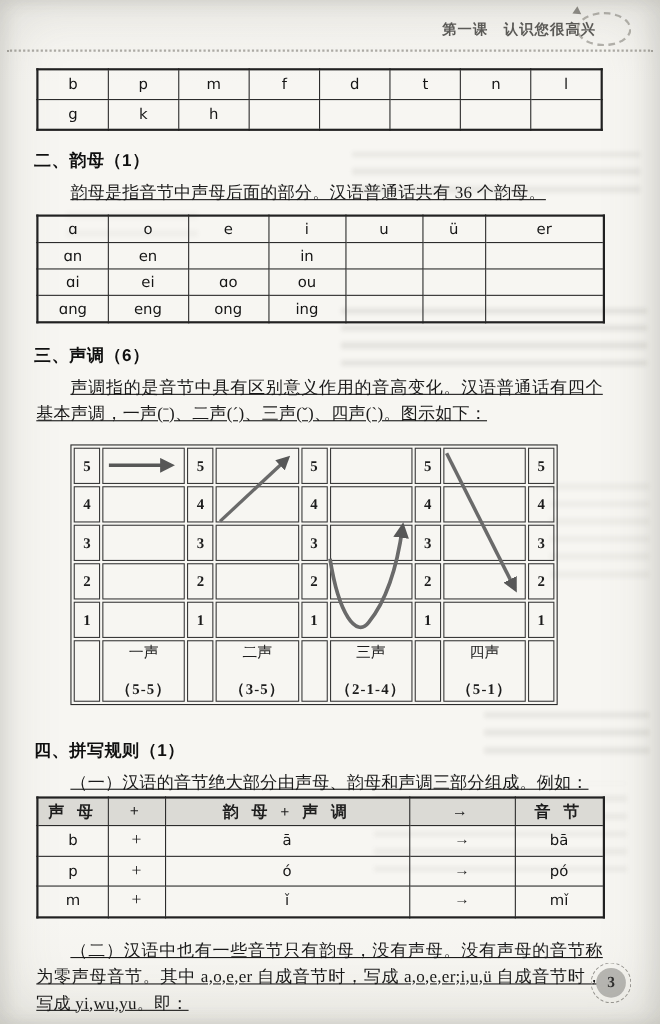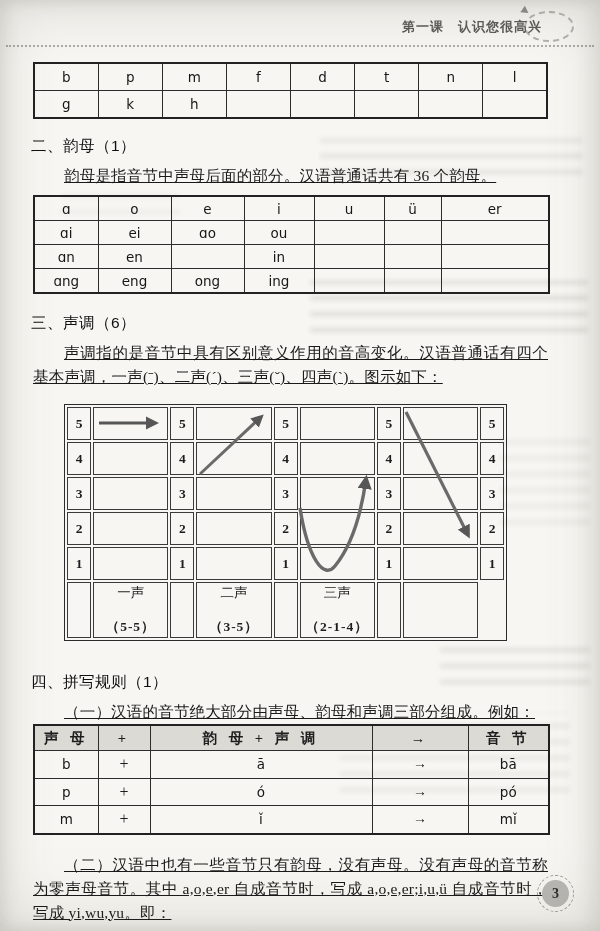--- a/index.html
+++ b/index.html
@@ -14,21 +14,21 @@
   .header-rule{position:absolute;top:45px;left:6px;right:6px;border-top:2px dotted #adaba5;z-index:1;}
   .content{position:absolute;left:33px;top:56px;width:515px;z-index:2;}
 
   table.ptable{border-collapse:collapse;width:515px;table-layout:fixed;background:transparent;}
   table.ptable td,table.ptable th{border:1.4px solid #2c2c2c;text-align:center;padding:0;}
   table.ptable{border:2px solid #222;}
   .pinyin{font-family:"DejaVu Sans","Liberation Sans",sans-serif;font-size:13.5px;color:#161616;}
   .initials td{height:26px;}
   .finals td{height:23px;}
 
-  .sec-heading{font-family:"Liberation Sans","DejaVu Sans",sans-serif;font-weight:normal;font-size:15.5px;color:#101010;margin:17px 0 7px -2px;letter-spacing:.5px;}
+  .sec-heading{font-family:"Liberation Sans","DejaVu Sans",sans-serif;font-weight:bold;font-size:15.5px;color:#101010;margin:17px 0 7px -2px;letter-spacing:.5px;}
   .para{font-size:15.5px;line-height:24px;text-align:justify;margin:0;color:#1a1a1a;letter-spacing:.2px;}
   .indent{text-indent:2em;text-decoration:underline;}
 
   
   .tone-diagram{position:relative;width:437px;margin:15px 0 0 31px;border:1.6px solid #2b2b2b;padding:2px;background:transparent;}
   .tone-grid{display:grid;grid-template-columns:24px 1fr 24px 1fr 24px 1fr 24px 1fr 24px;grid-template-rows:repeat(5,33px) 56px;gap:2px;}
   .tcell{border:1.2px solid #3a3a3a;display:flex;align-items:center;justify-content:center;}
   .tnum{font-weight:bold;font-size:13.5px;font-family:"Liberation Serif",serif;}
   .tlabel{flex-direction:column;gap:16px;font-size:13.5px;}
   .tlabel .contour{font-weight:bold;letter-spacing:1px;}
@@ -104,38 +104,38 @@
           <tr>
         <td>ɑ</td>
         <td>o</td>
         <td>e</td>
         <td>i</td>
         <td>u</td>
         <td>ü</td>
         <td>er</td>
       </tr>
       <tr>
+        <td>ɑn</td>
+        <td>en</td>
+        <td></td>
+        <td>in</td>
+        <td></td>
+        <td></td>
+        <td></td>
+      </tr>
+      <tr>
         <td>ɑi</td>
         <td>ei</td>
         <td>ɑo</td>
         <td>ou</td>
         <td></td>
         <td></td>
         <td></td>
       </tr>
       <tr>
-        <td>ɑn</td>
-        <td>en</td>
-        <td></td>
-        <td>in</td>
-        <td></td>
-        <td></td>
-        <td></td>
-      </tr>
-      <tr>
         <td>ɑng</td>
         <td>eng</td>
         <td>ong</td>
         <td>ing</td>
         <td></td>
         <td></td>
         <td></td>
       </tr>
     </tbody>
       </table>
@@ -205,20 +205,24 @@
         <div class="tcell tlabel">
           <span>二声</span>
           <span class="contour">（3-5）</span>
         </div>
         <div class="tcell"></div>
         <div class="tcell tlabel">
           <span>三声</span>
           <span class="contour">（2-1-4）</span>
         </div>
         <div class="tcell"></div>
+        <div class="tcell tlabel">
+          <span>四声</span>
+          <span class="contour">（5-1）</span>
+        </div>
         <div class="tcell"></div>
       </div>
       <svg class="tone-arrows" width="433" height="231" viewBox="0 0 433 231">
         <defs>
           <marker id="ah" viewBox="0 0 10 10" refX="7" refY="5" markerWidth="4.2" markerHeight="4.2" orient="auto-start-reverse">
             <path d="M0 0 L10 5 L0 10 z" fill="#575757"></path>
           </marker>
         </defs>
         <path d="M32 16 L88 16" stroke="#575757" stroke-width="3.2" fill="none" marker-end="url(#ah)"></path>
         <path d="M133 67 L194 10" stroke="#6a6a6a" stroke-width="3" fill="none" marker-end="url(#ah)"></path>

